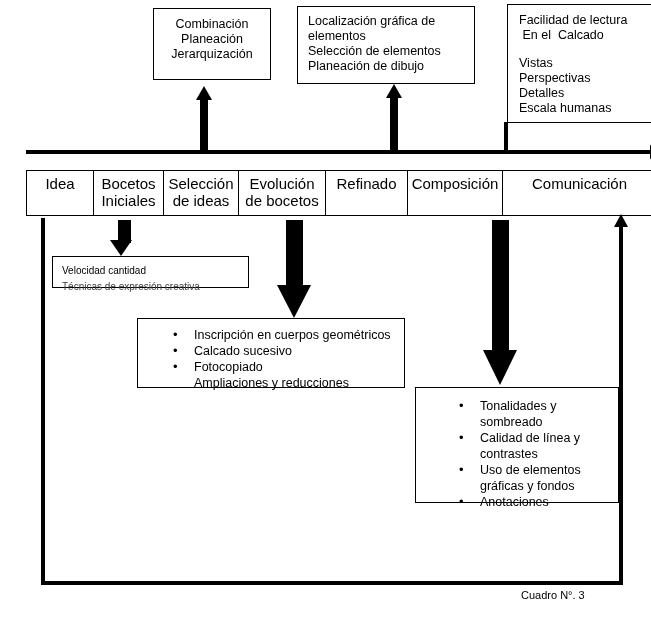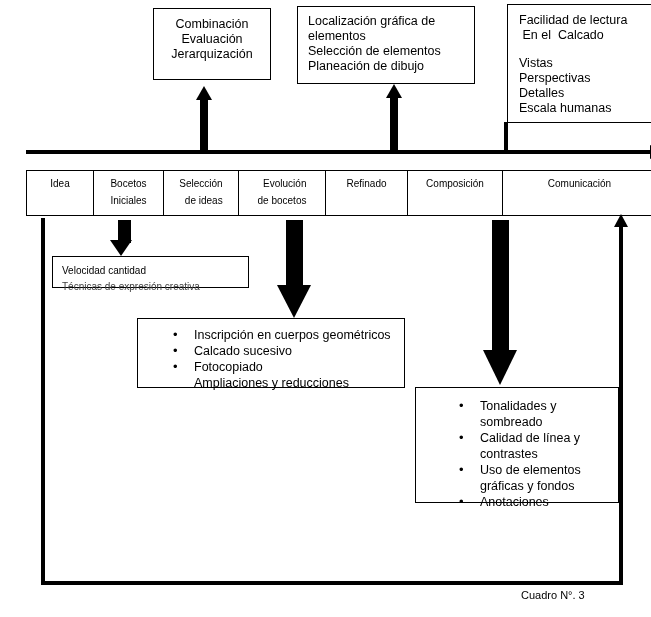--- a/index.html
+++ b/index.html
@@ -97,23 +97,23 @@
     display: flex;
     background: #ffffff;
   }
   .phase-cell {
     border-right: 1px solid #000000;
     box-sizing: border-box;
     display: flex;
     align-items: flex-start;
     justify-content: center;
     padding-top: 4px;
-    font-size: 10px;
+    font-size: 15px;
     line-height: 17px;
-    text-align: right;
+    text-align: center;
     white-space: pre-line;
   }
   .phase-cell:last-child { border-right: none; }
   #cell-0 { width: 67px; }
   #cell-1 { width: 70px; }
   #cell-2 { width: 75px; }
   #cell-3 { width: 87px; }
   #cell-4 { width: 95px; }
   #cell-5 { width: 82px; }
   #cell-6 { width: 153px; }
@@ -202,21 +202,21 @@
     color: #000000;
   }
 </style>
 </head>
 <body>
 
 <div id="canvas">
 
   <div class="box" id="note-combinacion">
     <div class="line">Combinación</div>
-    <div class="line">Evaluación</div>
+    <div class="line">Planeación</div>
     <div class="line">Jerarquización</div>
   </div>
 
   <div class="box" id="note-localizacion">
     <div class="line">Localización gráfica de</div>
     <div class="line">elementos</div>
     <div class="line">Selección de elementos</div>
     <div class="line">Planeación de dibujo</div>
   </div>
 

